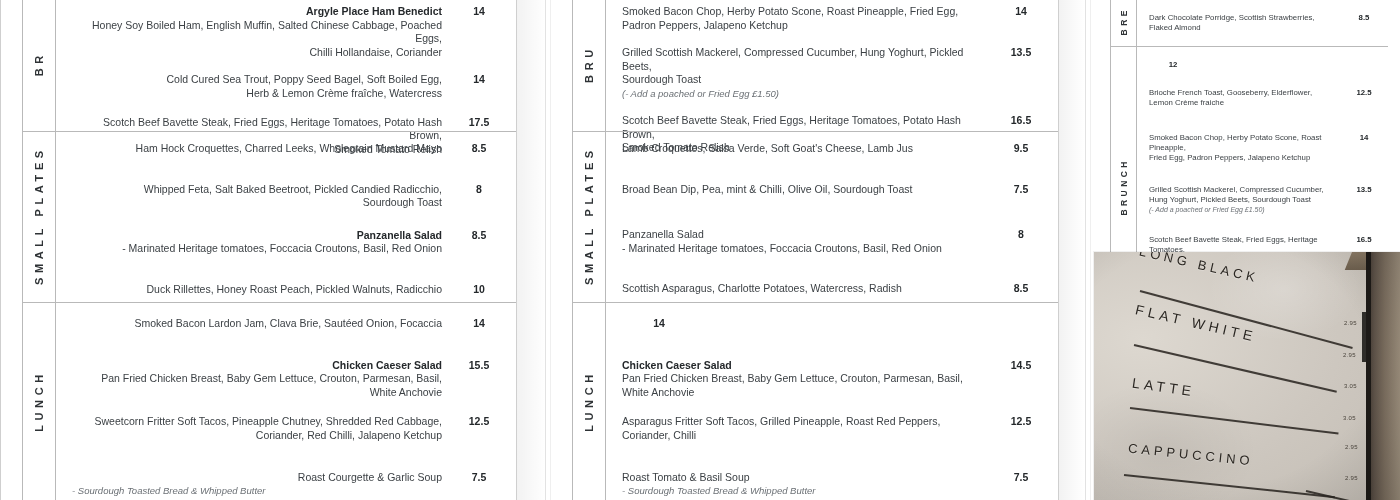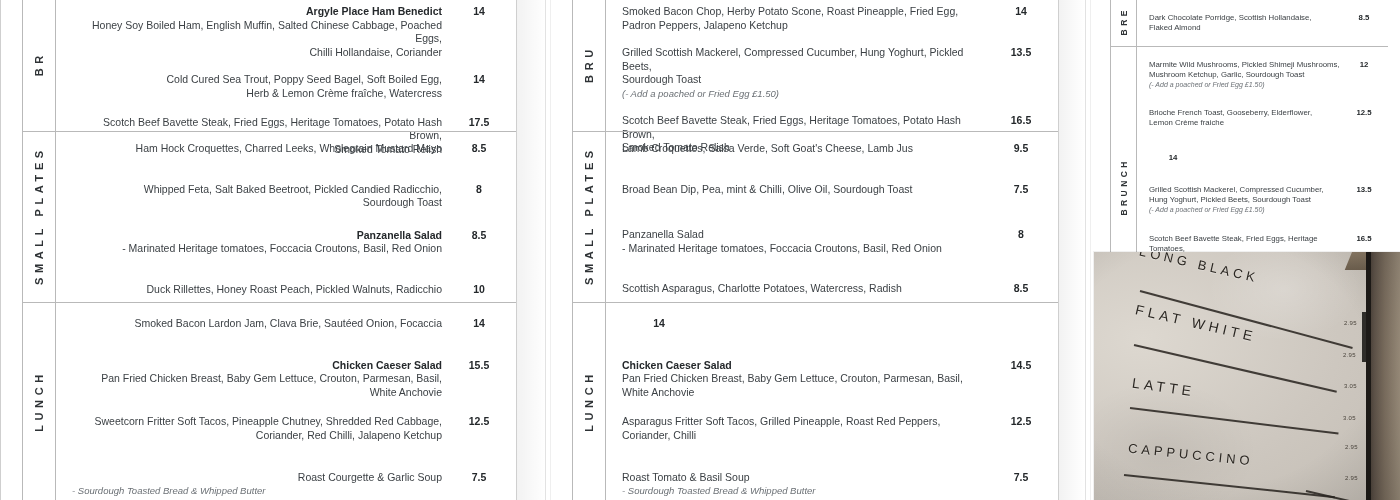--- a/index.html
+++ b/index.html
@@ -421,49 +421,48 @@
   <div class="menu-col" id="col-3">
     <div class="col-inner">
 
       <div class="section first" style="height:46px;">
         <div class="sec-label-cell">
           <div class="sec-label">BRE</div>
         </div>
         <div class="items-cell">
           <div class="item" style="padding-top:13px;">
             <div class="item-text">
-              <div class="item-desc" style="white-space:pre-line;">Dark Chocolate Porridge, Scottish Hollandaise,
+              <div class="item-desc" style="white-space:pre-line;">Dark Chocolate Porridge, Scottish Strawberries,
 Flaked Almond</div>
             </div>
             <div class="item-price">8.5</div>
           </div>
         </div>
       </div>
 
       <div class="section" style="height:454px;">
         <div class="sec-label-cell">
           <div class="sec-label" style="margin-top:-170px;">BRUNCH</div>
         </div>
         <div class="items-cell">
           <div class="item" style="padding-top:13px;">
-            <div class="item-text">
-              <div class="item-desc" style="white-space:pre-line;">Marmite Wild Mushrooms, Pickled Shimeji Mushrooms,
-Mushroom Ketchup, Garlic, Sourdough Toast</div>
-              <div class="item-note">(- Add a poached or Fried Egg £1.50)</div>
-            </div>
             <div class="item-price">12</div>
           </div>
           <div class="item" style="padding-top:18px;">
             <div class="item-text">
               <div class="item-desc" style="white-space:pre-line;">Brioche French Toast, Gooseberry, Elderflower,
 Lemon Crème fraiche</div>
             </div>
             <div class="item-price">12.5</div>
           </div>
           <div class="item" style="padding-top:25px;">
+            <div class="item-text">
+              <div class="item-desc" style="white-space:pre-line;">Smoked Bacon Chop, Herby Potato Scone, Roast Pineapple,
+Fried Egg, Padron Peppers, Jalapeno Ketchup</div>
+            </div>
             <div class="item-price">14</div>
           </div>
           <div class="item" style="padding-top:22px;">
             <div class="item-text">
               <div class="item-desc" style="white-space:pre-line;">Grilled Scottish Mackerel, Compressed Cucumber,
 Hung Yoghurt, Pickled Beets, Sourdough Toast</div>
               <div class="item-note">(- Add a poached or Fried Egg £1.50)</div>
             </div>
             <div class="item-price">13.5</div>
           </div>

